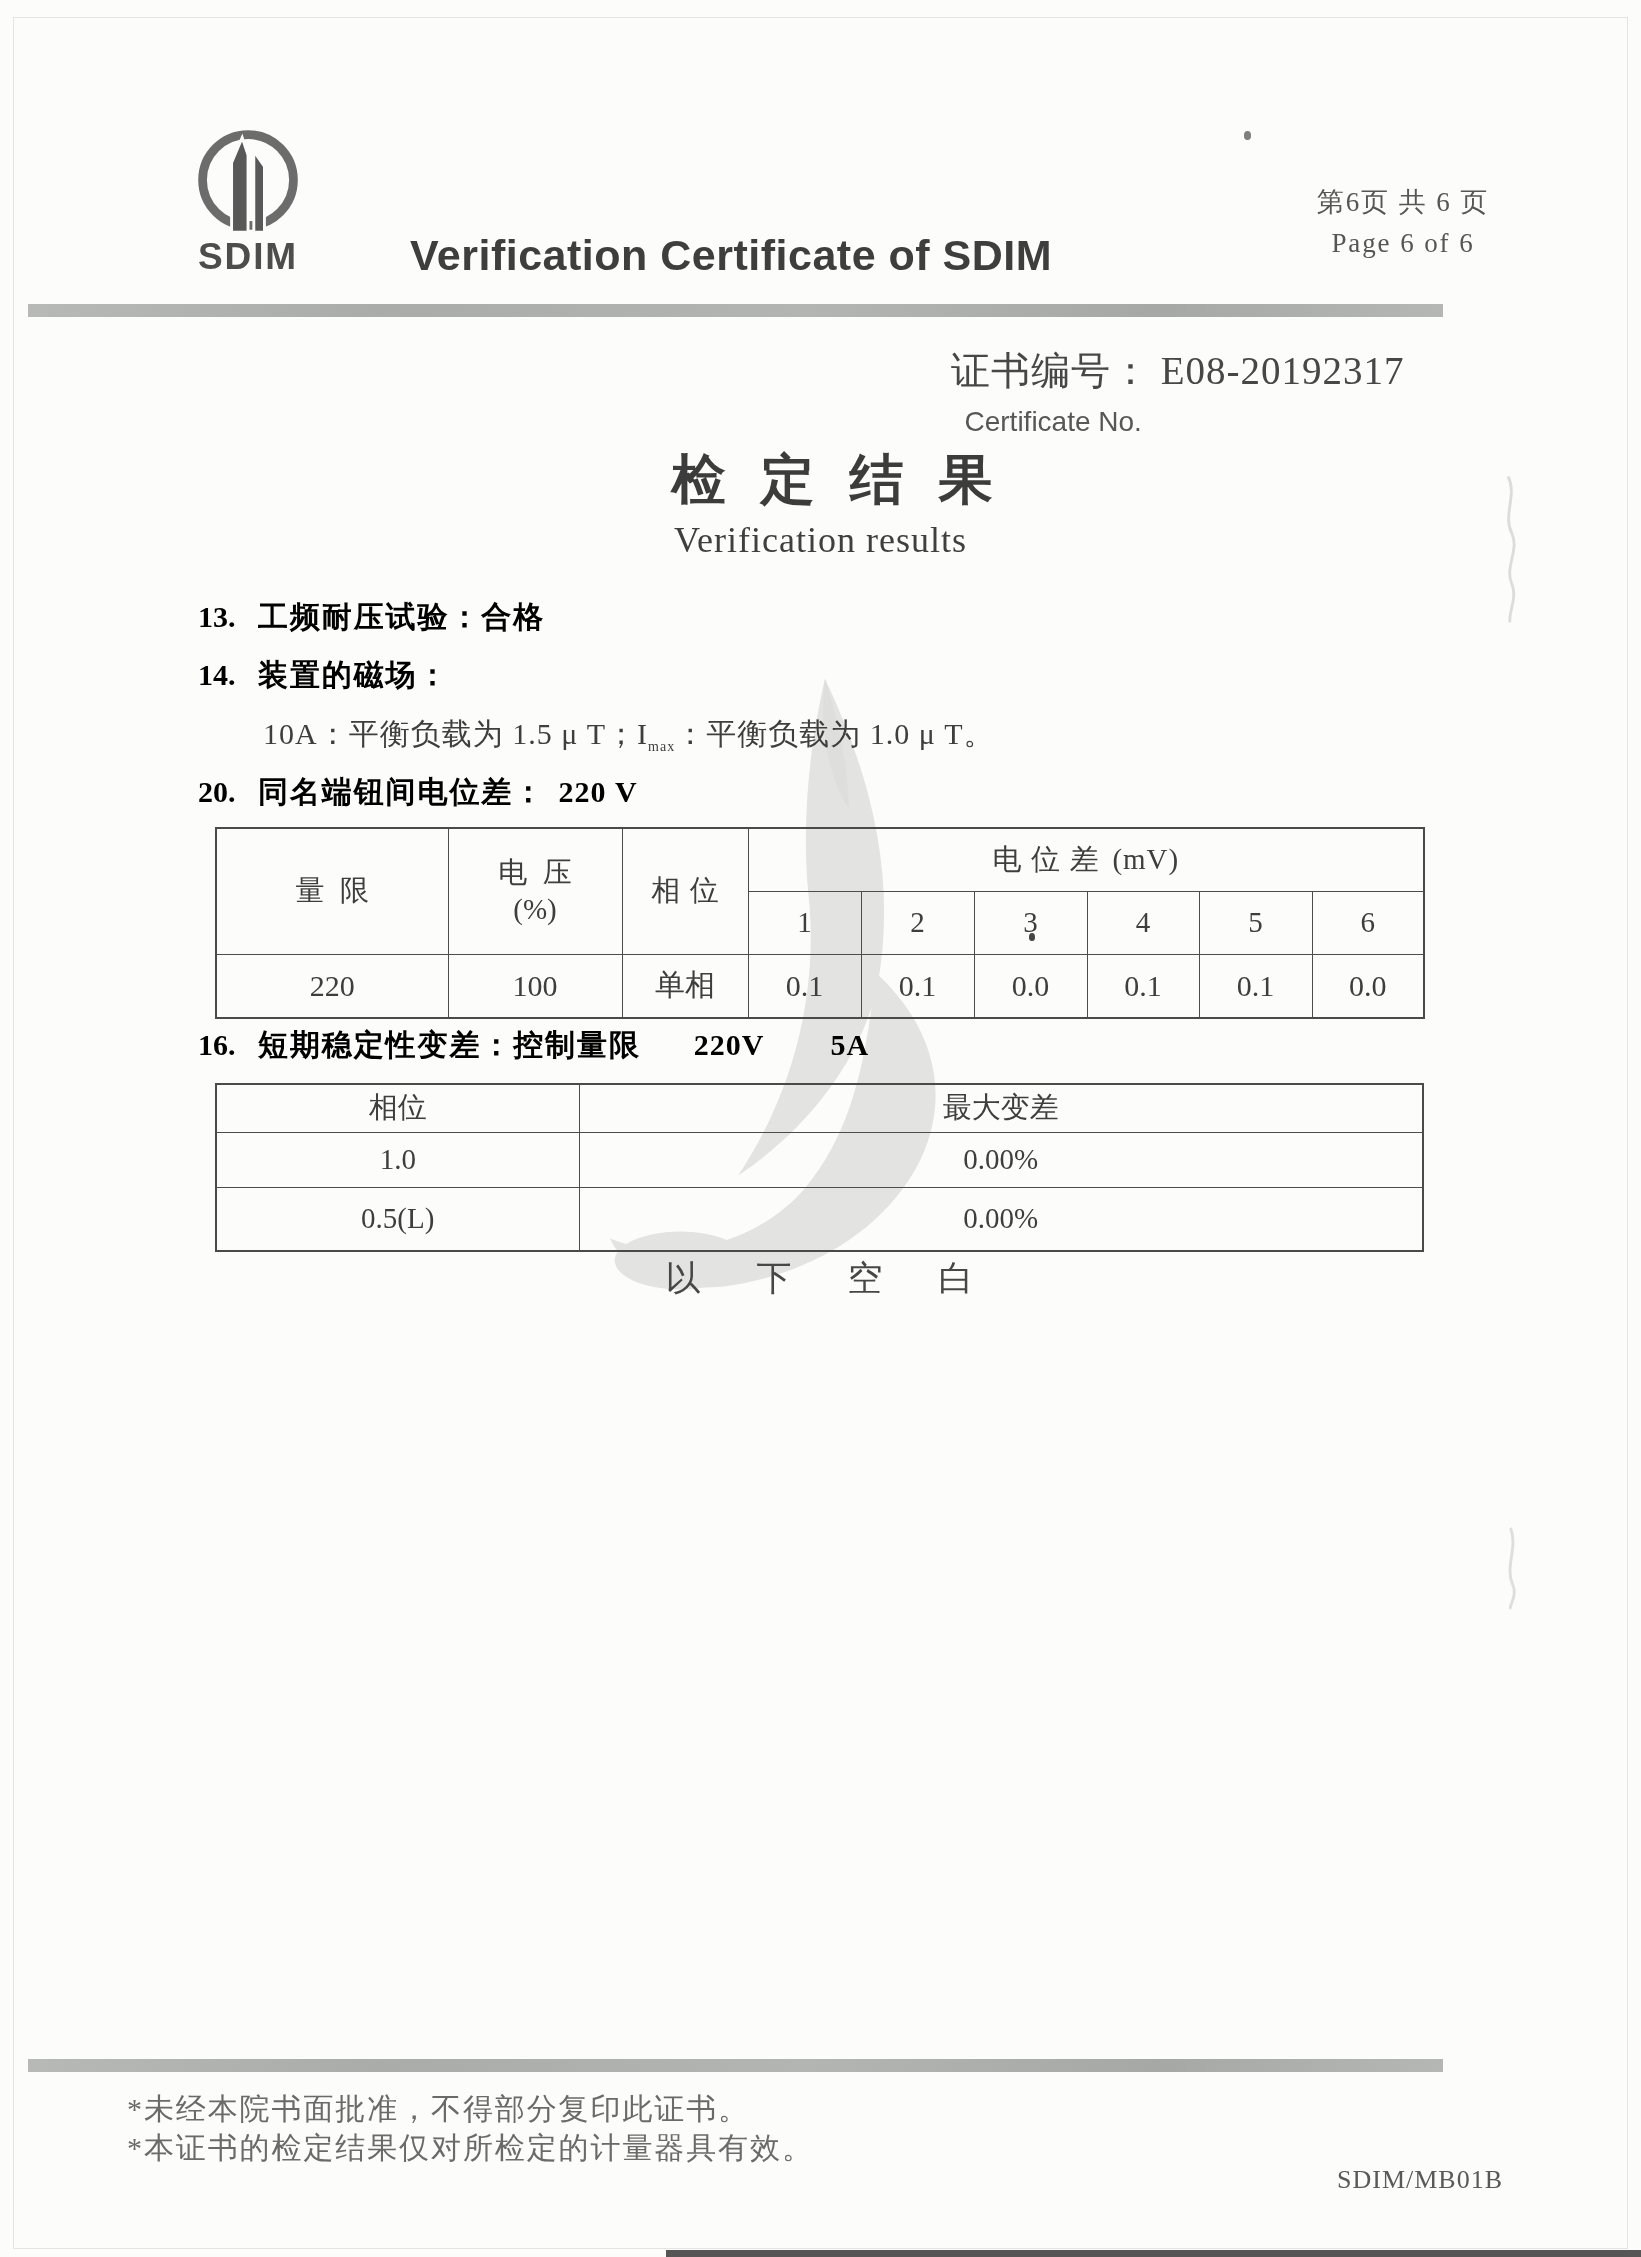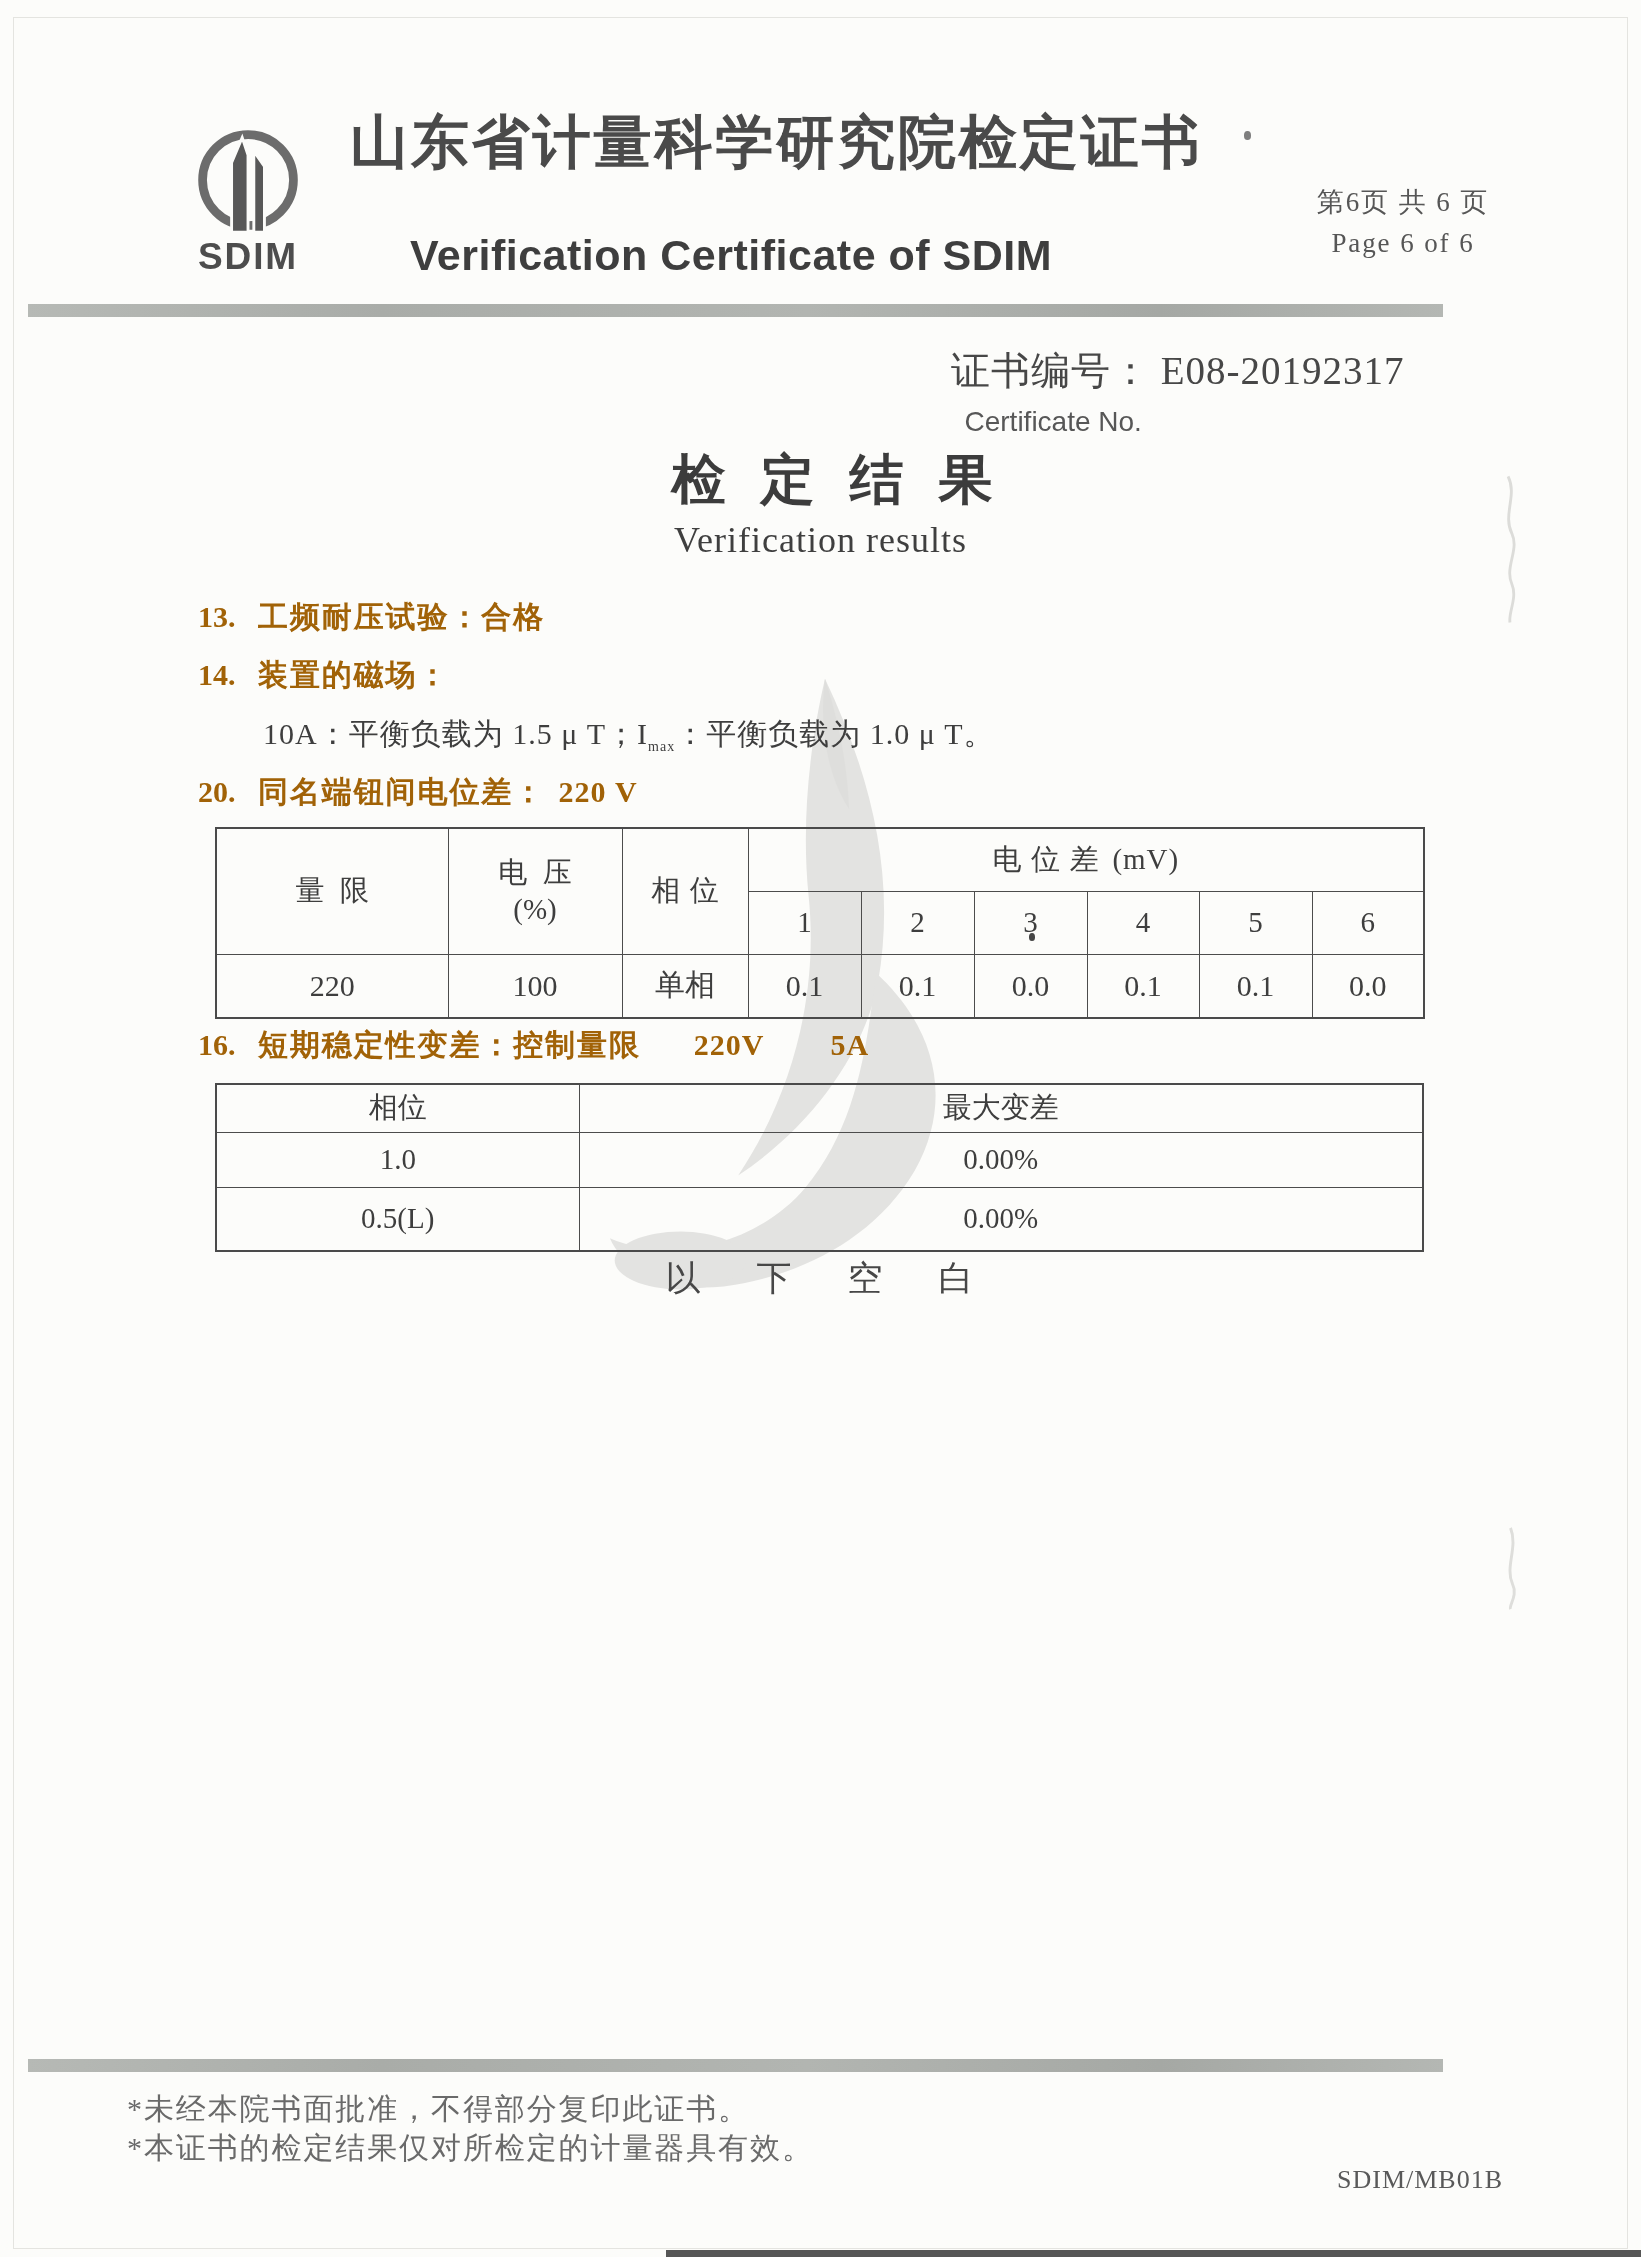--- a/index.html
+++ b/index.html
@@ -41,21 +41,21 @@
     font-family:"Liberation Sans","DejaVu Sans",sans-serif; font-size:28px; color:#575757; }
 
   
   .section-zh { position:absolute; left:0; width:1641px; top:444px; margin:0; text-align:center;
     font-size:54px; font-weight:700; letter-spacing:35px; color:#3c3c3c; transform:translateX(29px); }
   .section-en { position:absolute; left:0; width:1641px; top:519px; text-align:center;
     font-size:36px; color:#3f3f3f; letter-spacing:1px; }
 
   
   .item { position:absolute; left:198px; font-size:30px; font-weight:600;
-    letter-spacing:1.9px; color:#a16207; white-space:nowrap; }
+    letter-spacing:1.9px; color:#000000; white-space:nowrap; }
   .item .no { display:inline-block; width:60px; letter-spacing:0; }
   .item b { letter-spacing:1px; }
   .item-13 { top:597px; }
   .item-14 { top:655px; }
   .item-14d { position:absolute; left:263px; top:714px; font-size:30px; font-weight:400;
     letter-spacing:1px; color:#3e3e3e; white-space:nowrap; }
   .item-14d sub { font-size:14px; }
   .item-15 { top:772px; }
   .item-15 b { margin-left:13.5px; }
   .item-16 { top:1025px; }
@@ -118,21 +118,20 @@
 
   <div class="logo">
     <svg width="121" height="116" viewBox="0 0 125 120">
       <circle cx="62" cy="58" r="47" fill="none" stroke="#6c6c6c" stroke-width="9"></circle>
       <path d="M45,112 L45,40 L56,14 L62,32 L62,112 Z" fill="#585858" stroke="#fcfcfa" stroke-width="3"></path>
       <path d="M68,112 L68,28 L79,44 L79,112 Z" fill="#585858" stroke="#fcfcfa" stroke-width="3"></path>
     </svg>
     <div class="logo-text">SDIM</div>
   </div>
 
-  <div class="title-zh">山东省计量科学研究院检定证书</div>
   <div class="title-en">Verification Certificate of SDIM</div>
 
   <div class="page-info">
     <div>第6页 共 6 页</div>
     <div>Page 6 of 6</div>
   </div>
 
   <div class="divider divider-top"></div>
   <div class="dot-a dot-title"></div>
 

